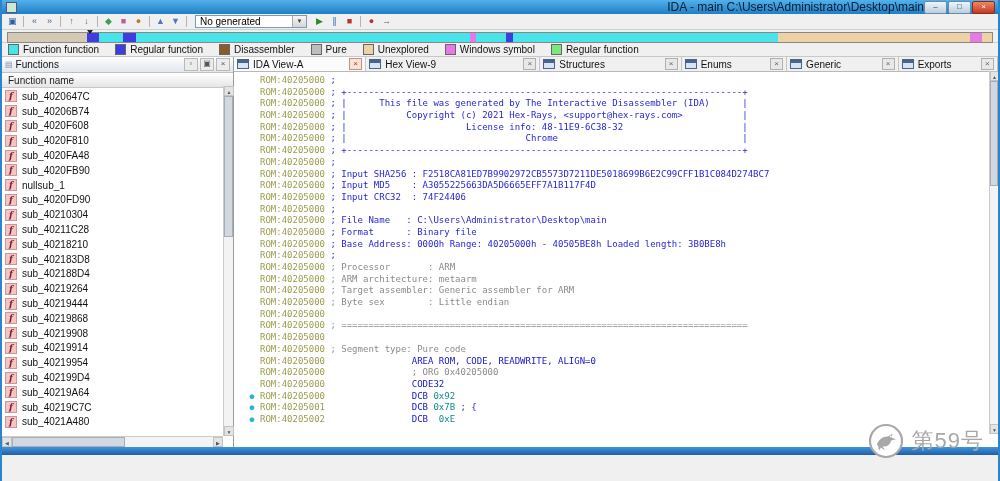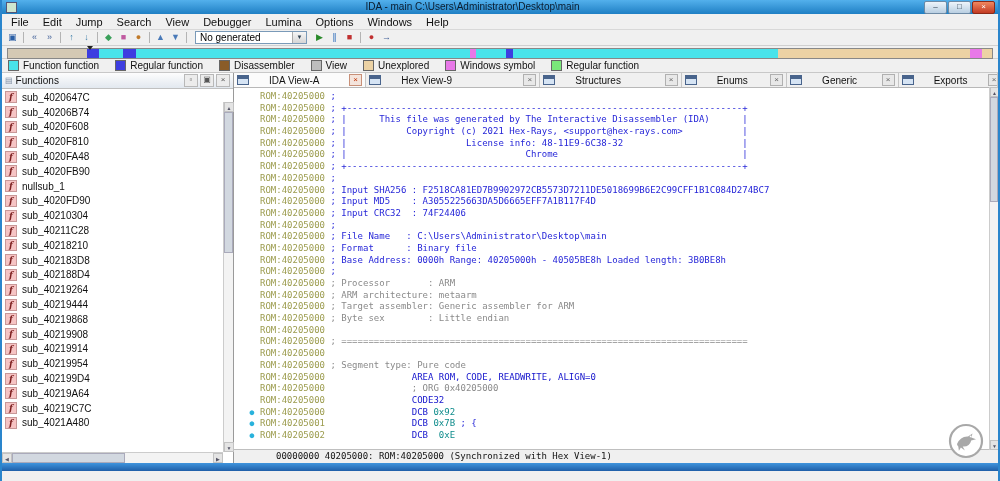--- a/index.html
+++ b/index.html
@@ -2,21 +2,21 @@
 <html style="--addr: #9c9c4e; --cmt: #2626d8; --acmt: #8a8a8a; --insn: #1414cc; --num: #0f8c8c;"><head>
 <meta charset="utf-8">
 <style>
   html,body{margin:0;padding:0;background:#fff;}
   body{width:1000px;height:481px;overflow:hidden;font-family:"Liberation Sans",sans-serif;}
   .app{position:relative;width:1000px;height:481px;box-sizing:border-box;background:#f0f0f0;overflow:hidden;
        border-left:2px solid #2a85cc;border-right:2px solid #2a85cc;}
   
   .titlebar{height:14px;background:linear-gradient(#53b0ec,#1f7fc4);display:flex;align-items:center;padding:0 2px;}
   .title-icon{width:9px;height:9px;background:#cfe6cf;border:1px solid #557;margin:0 4px 0 2px;}
-  .title-text{flex:1;text-align:center;font-size:10px;line-height:14px;color:#0a1c2e;white-space:nowrap;overflow:hidden;}
+  .title-text{flex:1;text-align:right;font-size:12px;line-height:14px;color:#0a1c2e;white-space:nowrap;overflow:hidden;}
   .win-controls{display:flex;gap:1px;margin-right:1px;}
   .win-btn{width:21px;height:11px;font-size:8px;line-height:10px;text-align:center;color:#234;
            background:linear-gradient(#eef4fa,#b9cfe2);border:1px solid #6d8aa5;border-radius:2px;}
   .win-btn.close{background:linear-gradient(#f0885f,#c23a23);color:#fff;border-color:#8a2a18;}
   
   .menubar{height:15px;display:flex;align-items:center;background:#f0f0f0;border-bottom:1px solid #d8d8d8;font-size:11px;padding-left:2px;}
   .menu-item{padding:0 7px;color:#111;}
   .toolbar{height:15px;display:flex;align-items:center;background:#f0f0f0;border-bottom:1px solid #d0d0d0;padding-left:3px;}
   .tb-icon{width:15px;height:13px;font-size:9px;line-height:13px;text-align:center;}
   .tb-sep{width:1px;height:11px;background:#b4b4b4;margin:0 3px;}
@@ -46,21 +46,21 @@
   .func-name{white-space:nowrap;color:#101010;}
   .vscroll{position:absolute;right:0;top:29px;bottom:11px;width:10px;background:#f3f3f3;border-left:1px solid #ccc;display:flex;flex-direction:column;align-items:stretch;box-sizing:border-box;}
   .hscroll{position:absolute;left:0;right:10px;bottom:0;height:11px;background:#f3f3f3;border-top:1px solid #ccc;display:flex;box-sizing:border-box;}
   .sb-btn{flex:none;width:10px;height:10px;font-size:5px;line-height:10px;text-align:center;color:#556;background:#e4e4e4;border:1px solid #c2c2c2;box-sizing:border-box;}
   .sb-track{flex:1;position:relative;}
   .v-thumb{position:absolute;left:0;right:0;top:0;height:42%;background:#d2d8e0;border:1px solid #aab;}
   .h-thumb{position:absolute;top:0;bottom:0;left:0;width:55%;background:#d2d8e0;border:1px solid #aab;}
   
   .right-area{flex:1;display:flex;flex-direction:column;background:#fff;position:relative;min-width:0;}
   .tabbar{height:14px;display:flex;background:#f0f0f0;border-bottom:1px solid #b8b8b8;font-size:10px;}
-  .tab-sec{display:flex;align-items:center;gap:20px;padding:0 3px;border-right:1px solid #c6c6c6;box-sizing:border-box;overflow:hidden;}
+  .tab-sec{display:flex;align-items:center;gap:4px;padding:0 3px;border-right:1px solid #c6c6c6;box-sizing:border-box;overflow:hidden;}
   .tab-sec.active{background:#fbfbfb;}
   .tab-win-icon{width:10px;height:8px;border:1px solid #49648c;background:linear-gradient(#49648c 3px,#d6e4f4 3px);flex:none;}
   .tab-label{white-space:nowrap;color:#111;}
   .tab-close{margin-left:auto;width:11px;height:10px;line-height:9px;text-align:center;border:1px solid #b0b0b0;background:#e8e8e8;font-size:8px;color:#666;flex:none;}
   .tab-sec.active .tab-close{color:#c03000;border-color:#c89078;background:#f4e4dc;}
   .disasm{flex:1;background:#fff;font-family:"DejaVu Sans Mono",monospace;font-size:9px;line-height:11.7px;white-space:pre;overflow:hidden;padding:3px 0 0 10px;}
   .dline{height:11.7px;display:flex;}
   .lm{width:16px;text-align:center;color:#29b2dc;font-size:8px;flex:none;}
   .addr{color:var(--addr);}
   .c-cmt{color:var(--cmt);}  .c-acmt{color:var(--acmt);}
@@ -84,32 +84,20 @@
   <div class="titlebar">
     <div class="title-icon"></div>
     <div class="title-text">IDA - main C:\Users\Administrator\Desktop\main</div>
     <div class="win-controls" id="win-controls">
         <div class="win-btn minimize">–</div>
         <div class="win-btn maximize">□</div>
         <div class="win-btn close">×</div>
       </div>
   </div>
 
-  <div class="menubar" id="menu-bar">
-      <div class="menu-item">File</div>
-      <div class="menu-item">Edit</div>
-      <div class="menu-item">Jump</div>
-      <div class="menu-item">Search</div>
-      <div class="menu-item">View</div>
-      <div class="menu-item">Debugger</div>
-      <div class="menu-item">Lumina</div>
-      <div class="menu-item">Options</div>
-      <div class="menu-item">Windows</div>
-      <div class="menu-item">Help</div>
-    </div>
 
   <div class="toolbar" id="toolbar">
       <div class="tb-icon" style="color: rgb(43, 95, 165);">▣</div>
       <div class="tb-sep"></div>
       <div class="tb-icon" style="color: rgb(68, 99, 154);">«</div>
       <div class="tb-icon" style="color: rgb(68, 99, 154);">»</div>
       <div class="tb-sep"></div>
       <div class="tb-icon" style="color: rgb(58, 124, 168);">↑</div>
       <div class="tb-icon" style="color: rgb(58, 124, 168);">↓</div>
       <div class="tb-sep"></div>
@@ -158,21 +146,21 @@
       <div class="legend-item">
         <div class="legend-swatch" style="background: rgb(61, 61, 224);"></div>
         <div style="display: inline;">Regular function</div>
       </div>
       <div class="legend-item">
         <div class="legend-swatch" style="background: rgb(138, 92, 40);"></div>
         <div style="display: inline;">Disassembler</div>
       </div>
       <div class="legend-item">
         <div class="legend-swatch" style="background: rgb(189, 189, 189);"></div>
-        <div style="display: inline;">View</div>
+        <div style="display: inline;">Pure</div>
       </div>
       <div class="legend-item">
         <div class="legend-swatch" style="background: rgb(236, 210, 164);"></div>
         <div style="display: inline;">Unexplored</div>
       </div>
       <div class="legend-item">
         <div class="legend-swatch" style="background: rgb(232, 120, 232);"></div>
         <div style="display: inline;">Windows symbol</div>
       </div>
       <div class="legend-item">
@@ -186,20 +174,21 @@
     <div class="left-panel">
       <div class="panel-header">
         <span class="panel-hdr-grip">▤</span>
         <span class="panel-title">Functions</span>
         <span id="panel-hdr-icons" style="display:flex;gap:2px;">
             <div class="panel-hdr-btn">▫</div>
             <div class="panel-hdr-btn">▣</div>
             <div class="panel-hdr-btn">×</div>
           </span>
       </div>
+      <div class="col-header">Function name</div>
       <div class="func-list" id="func-list">
           <div class="func-row">
             <div class="f-icon">f</div>
             <div class="func-name">sub_4020647C</div>
           </div>
           <div class="func-row">
             <div class="f-icon">f</div>
             <div class="func-name">sub_40206B74</div>
           </div>
           <div class="func-row">
@@ -330,36 +319,36 @@
             <div class="tab-label">Generic</div>
             <div class="tab-close">×</div>
           </div>
           <div class="tab-sec" style="width: 13%;">
             <div class="tab-win-icon"></div>
             <div class="tab-label">Exports</div>
             <div class="tab-close">×</div>
           </div>
         </div>
       <div class="disasm" id="disasm"><div class="dline"><div class="lm" style="display: inline-block;"> </div><div class="addr" style="display: inline;">ROM:40205000</div><div class="c-cmt" style="display: inline;"> ;</div></div><div class="dline"><div class="lm" style="display: inline-block;"> </div><div class="addr" style="display: inline;">ROM:40205000</div><div class="c-cmt" style="display: inline;"> ; +-------------------------------------------------------------------------+</div></div><div class="dline"><div class="lm" style="display: inline-block;"> </div><div class="addr" style="display: inline;">ROM:40205000</div><div class="c-cmt" style="display: inline;"> ; |      This file was generated by The Interactive Disassembler (IDA)      |</div></div><div class="dline"><div class="lm" style="display: inline-block;"> </div><div class="addr" style="display: inline;">ROM:40205000</div><div class="c-cmt" style="display: inline;"> ; |           Copyright (c) 2021 Hex-Rays, &lt;support@hex-rays.com&gt;           |</div></div><div class="dline"><div class="lm" style="display: inline-block;"> </div><div class="addr" style="display: inline;">ROM:40205000</div><div class="c-cmt" style="display: inline;"> ; |                      License info: 48-11E9-6C38-32                      |</div></div><div class="dline"><div class="lm" style="display: inline-block;"> </div><div class="addr" style="display: inline;">ROM:40205000</div><div class="c-cmt" style="display: inline;"> ; |                                 Chrome                                  |</div></div><div class="dline"><div class="lm" style="display: inline-block;"> </div><div class="addr" style="display: inline;">ROM:40205000</div><div class="c-cmt" style="display: inline;"> ; +-------------------------------------------------------------------------+</div></div><div class="dline"><div class="lm" style="display: inline-block;"> </div><div class="addr" style="display: inline;">ROM:40205000</div><div class="c-cmt" style="display: inline;"> ;</div></div><div class="dline"><div class="lm" style="display: inline-block;"> </div><div class="addr" style="display: inline;">ROM:40205000</div><div class="c-cmt" style="display: inline;"> ; Input SHA256 : F2518CA81ED7B9902972CB5573D7211DE5018699B6E2C99CFF1B1C084D274BC7</div></div><div class="dline"><div class="lm" style="display: inline-block;"> </div><div class="addr" style="display: inline;">ROM:40205000</div><div class="c-cmt" style="display: inline;"> ; Input MD5    : A3055225663DA5D6665EFF7A1B117F4D</div></div><div class="dline"><div class="lm" style="display: inline-block;"> </div><div class="addr" style="display: inline;">ROM:40205000</div><div class="c-cmt" style="display: inline;"> ; Input CRC32  : 74F24406</div></div><div class="dline"><div class="lm" style="display: inline-block;"> </div><div class="addr" style="display: inline;">ROM:40205000</div><div class="c-cmt" style="display: inline;"> ;</div></div><div class="dline"><div class="lm" style="display: inline-block;"> </div><div class="addr" style="display: inline;">ROM:40205000</div><div class="c-cmt" style="display: inline;"> ; File Name   : C:\Users\Administrator\Desktop\main</div></div><div class="dline"><div class="lm" style="display: inline-block;"> </div><div class="addr" style="display: inline;">ROM:40205000</div><div class="c-cmt" style="display: inline;"> ; Format      : Binary file</div></div><div class="dline"><div class="lm" style="display: inline-block;"> </div><div class="addr" style="display: inline;">ROM:40205000</div><div class="c-cmt" style="display: inline;"> ; Base Address: 0000h Range: 40205000h - 40505BE8h Loaded length: 3B0BE8h</div></div><div class="dline"><div class="lm" style="display: inline-block;"> </div><div class="addr" style="display: inline;">ROM:40205000</div><div class="c-cmt" style="display: inline;"> ;</div></div><div class="dline"><div class="lm" style="display: inline-block;"> </div><div class="addr" style="display: inline;">ROM:40205000</div><div class="c-acmt" style="display: inline;"> ; Processor       : ARM</div></div><div class="dline"><div class="lm" style="display: inline-block;"> </div><div class="addr" style="display: inline;">ROM:40205000</div><div class="c-acmt" style="display: inline;"> ; ARM architecture: metaarm</div></div><div class="dline"><div class="lm" style="display: inline-block;"> </div><div class="addr" style="display: inline;">ROM:40205000</div><div class="c-acmt" style="display: inline;"> ; Target assembler: Generic assembler for ARM</div></div><div class="dline"><div class="lm" style="display: inline-block;"> </div><div class="addr" style="display: inline;">ROM:40205000</div><div class="c-acmt" style="display: inline;"> ; Byte sex        : Little endian</div></div><div class="dline"><div class="lm" style="display: inline-block;"> </div><div class="addr" style="display: inline;">ROM:40205000</div></div><div class="dline"><div class="lm" style="display: inline-block;"> </div><div class="addr" style="display: inline;">ROM:40205000</div><div class="c-acmt" style="display: inline;"> ; ===========================================================================</div></div><div class="dline"><div class="lm" style="display: inline-block;"> </div><div class="addr" style="display: inline;">ROM:40205000</div></div><div class="dline"><div class="lm" style="display: inline-block;"> </div><div class="addr" style="display: inline;">ROM:40205000</div><div class="c-acmt" style="display: inline;"> ; Segment type: Pure code</div></div><div class="dline"><div class="lm" style="display: inline-block;"> </div><div class="addr" style="display: inline;">ROM:40205000</div><div class="c-insn" style="display: inline;">                AREA ROM, CODE, READWRITE, ALIGN=0</div></div><div class="dline"><div class="lm" style="display: inline-block;"> </div><div class="addr" style="display: inline;">ROM:40205000</div><div class="c-acmt" style="display: inline;">                ; ORG 0x40205000</div></div><div class="dline"><div class="lm" style="display: inline-block;"> </div><div class="addr" style="display: inline;">ROM:40205000</div><div class="c-insn" style="display: inline;">                CODE32</div></div><div class="dline"><div class="lm" style="display: inline-block;">●</div><div class="addr" style="display: inline;">ROM:40205000</div><div class="c-insn" style="display: inline;">                DCB </div><div class="c-num" style="display: inline;">0x92</div></div><div class="dline"><div class="lm" style="display: inline-block;">●</div><div class="addr" style="display: inline;">ROM:40205001</div><div class="c-insn" style="display: inline;">                DCB </div><div class="c-num" style="display: inline;">0x7B</div><div class="c-cmt" style="display: inline;"> ; {</div></div><div class="dline"><div class="lm" style="display: inline-block;">●</div><div class="addr" style="display: inline;">ROM:40205002</div><div class="c-insn" style="display: inline;">                DCB  </div><div class="c-num" style="display: inline;">0xE</div></div></div>
-      <div class="disasm-status">00000000 40205000: ROM:40205000 (Synchronized with Hex View-1)</div>
       <div class="da-vscroll">
         <div class="sb-btn">▲</div>
         <div class="sb-track">
             <div class="da-thumb"></div>
           </div>
         <div class="sb-btn">▼</div>
       </div>
     </div>
 
   </div>
 
 
   <div class="taskbar"></div>
 
   <div class="watermark">
     <svg width="36" height="36" viewBox="0 0 36 36">
       <circle cx="18" cy="18" r="16" fill="#ffffff" stroke="#a8a8a8" stroke-width="2.2"></circle>
       <path d="M9 21 q3.5 -8 11 -7.5 l4.5 -3 -1.2 4 4.7 1.8 -4.8 1.2 q-1.5 6.5 -8.5 6 l2.2 4 -4 -3 -2 3.2 -0.6 -4.2 q-1.3 -1.2 -1.3 -2.5 z" fill="#a8a8a8"></path>
       <circle cx="22.6" cy="13.4" r="0.9" fill="#ffffff"></circle>
     </svg>
+    <span class="wm-text">第59号</span>
   </div>
 
 </div>
 
 </body></html>

